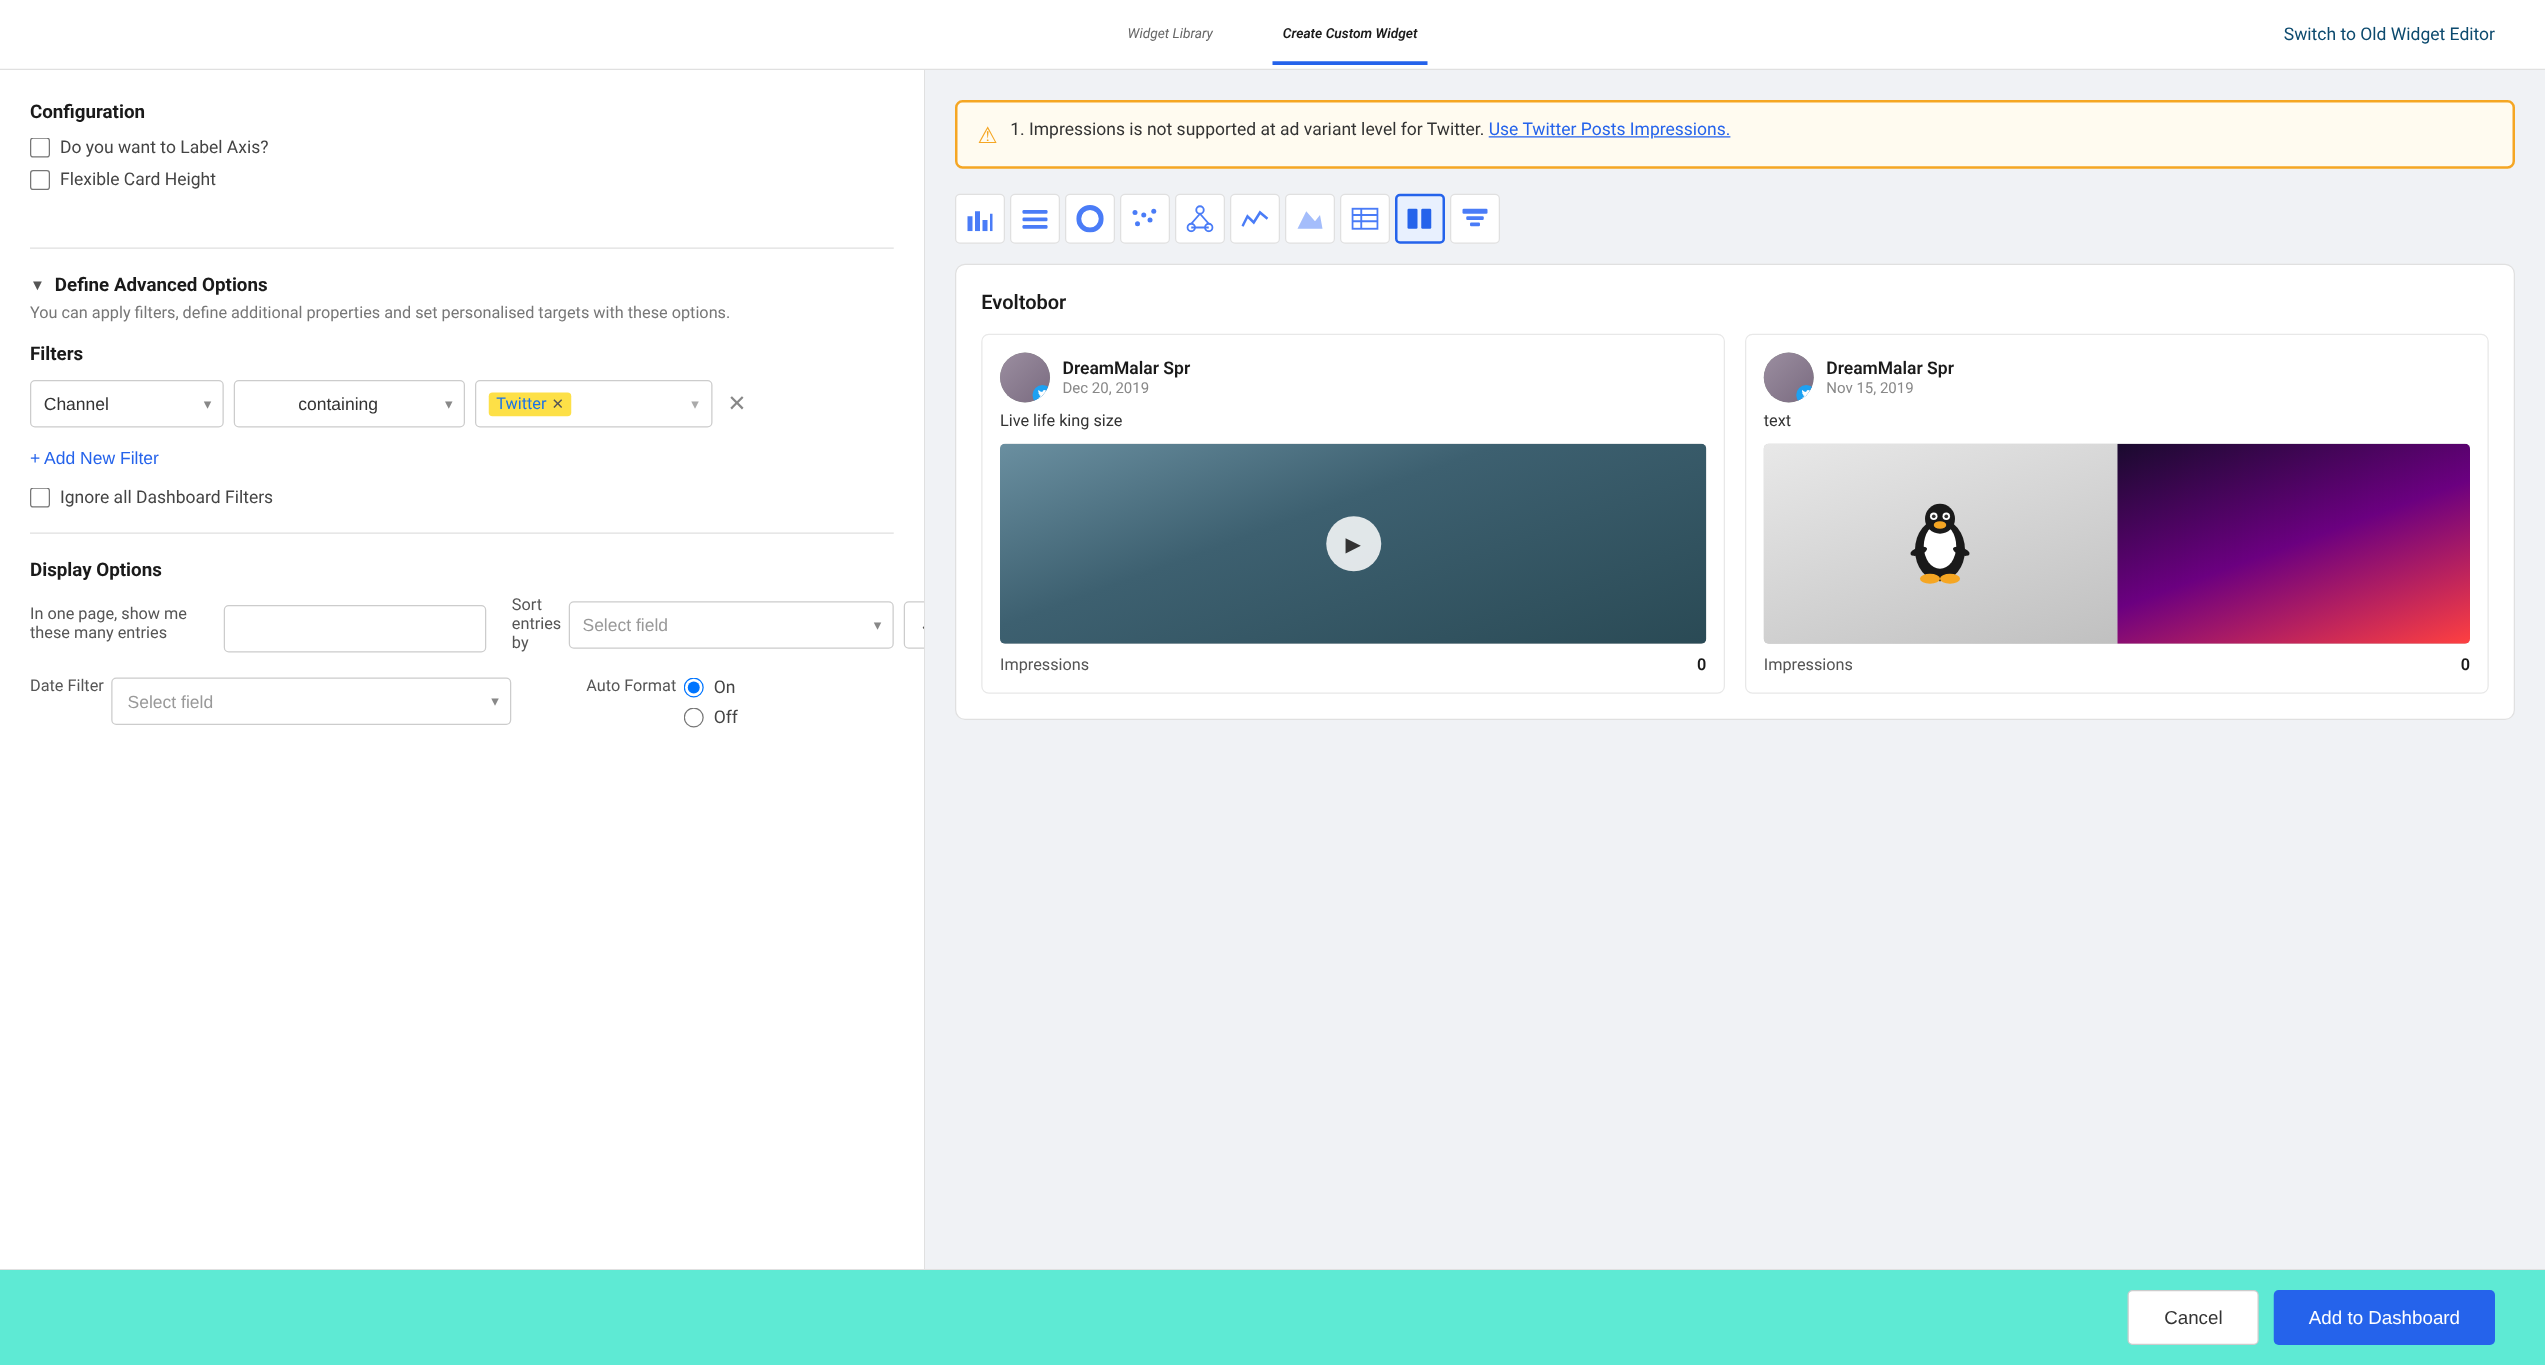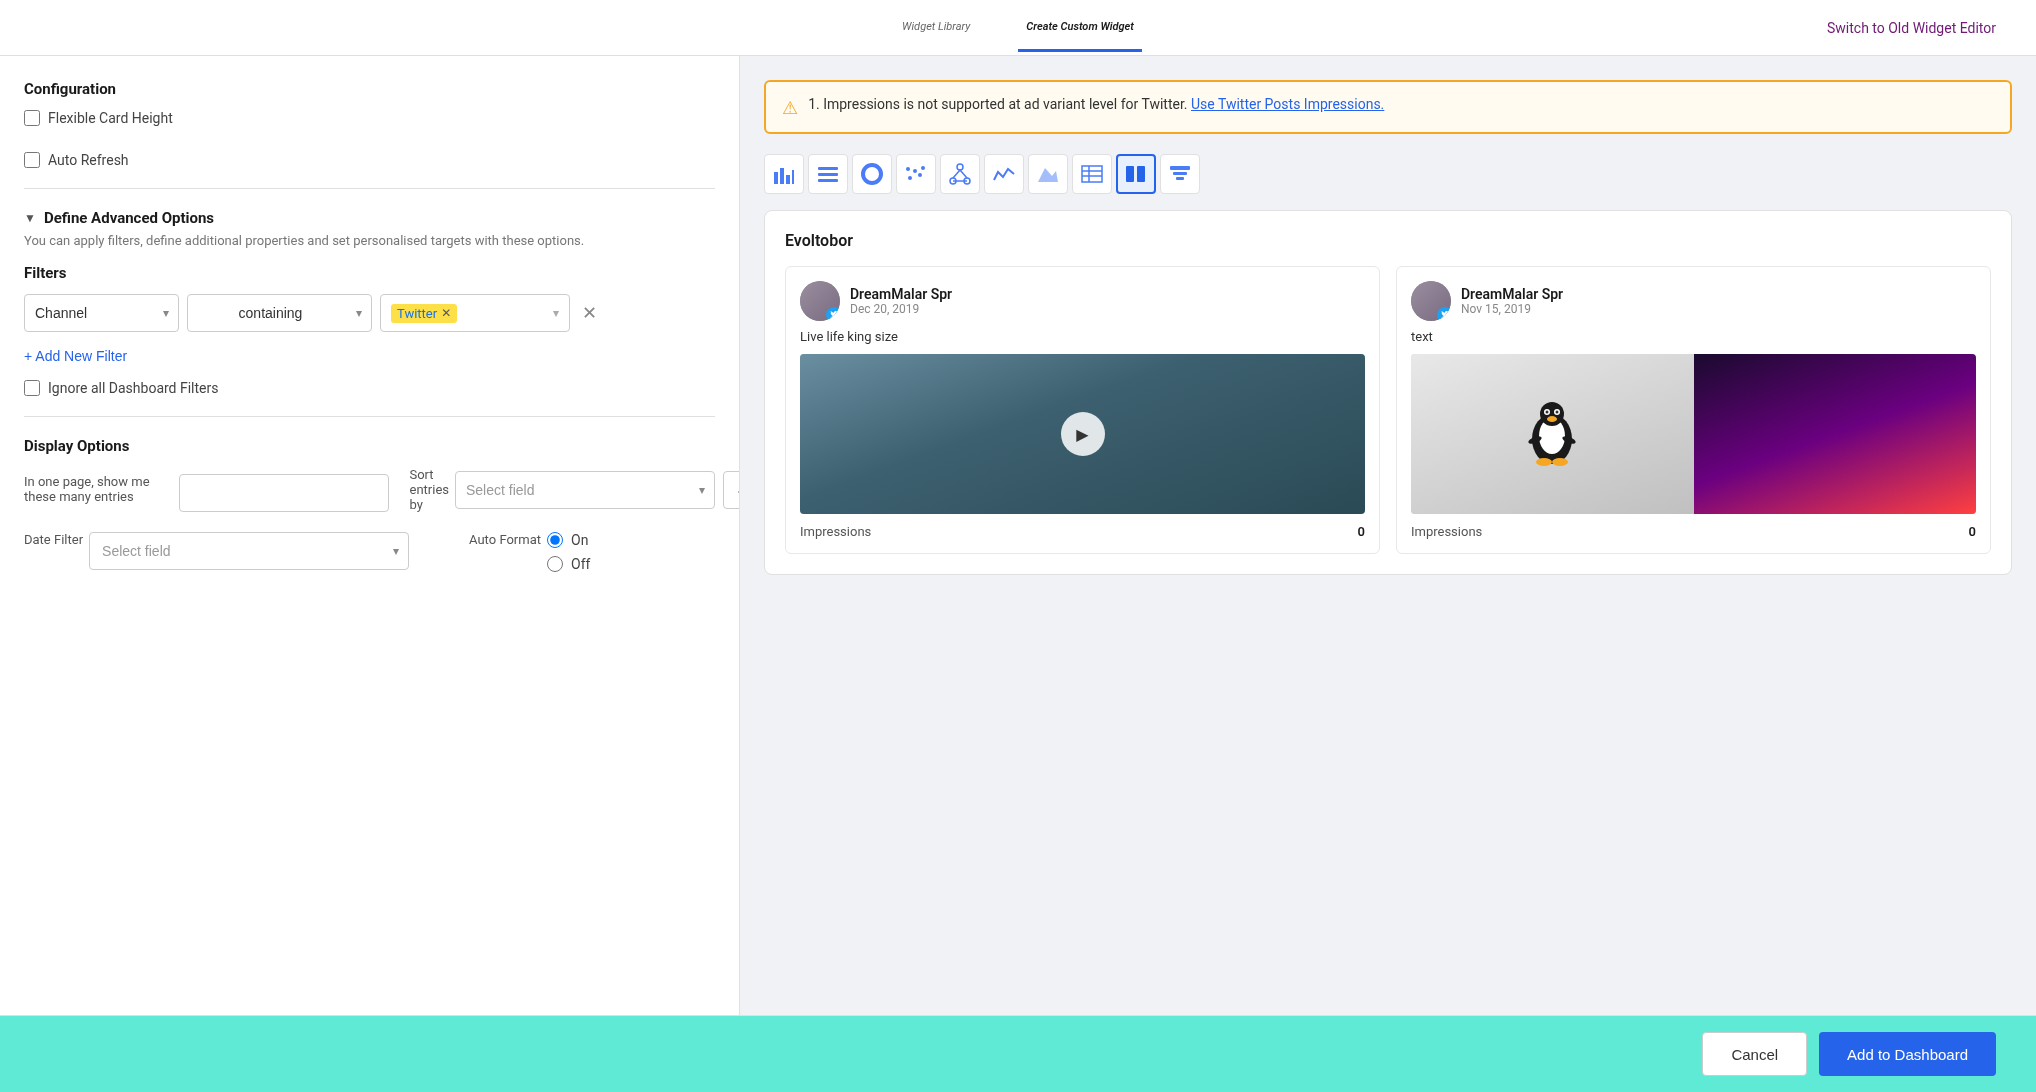--- a/index.html
+++ b/index.html
@@ -3,21 +3,21 @@
   <meta charset="utf-8">
   <style>
     * { box-sizing: border-box; margin: 0; padding: 0; }
     body { font-family: -apple-system, BlinkMacSystemFont, 'Segoe UI', Roboto, sans-serif; font-size: 14px; color: #333; background: #f5f5f5; height: 1092px; width: 2036px; overflow: hidden; }
 
     
     .top-nav { background: #fff; border-bottom: 1px solid #e0e0e0; display: flex; align-items: center; justify-content: center; padding: 0 40px; height: 56px; position: relative; }
     .top-nav-tabs { display: flex; gap: 40px; }
     .top-nav-tab { padding: 16px 8px; font-size: 11px; color: #666; cursor: pointer; border-bottom: 3px solid transparent; text-decoration: none; font-style: italic; }
     .top-nav-tab.active { color: #1a1a1a; border-bottom: 3px solid #2563eb; font-weight: 600; }
-    .switch-link { position: absolute; right: 40px; color: #701a75; font-size: 14px; cursor: pointer; }
+    .switch-link { position: absolute; right: 40px; color: #0c4a6e; font-size: 14px; cursor: pointer; }
 
     
     .main-layout { display: flex; height: calc(1092px - 56px); }
 
     
     .left-panel { width: 740px; background: #fff; border-right: 1px solid #e0e0e0; overflow-y: auto; padding: 24px; }
 
     
     .right-panel { flex: 1; background: #f0f2f5; padding: 24px; overflow-y: auto; }
 
@@ -117,28 +117,28 @@
   </div>
   <span class="switch-link">Switch to Old Widget Editor</span>
 </div>
 
 <div class="main-layout">
 
   <div class="left-panel">
 
     <div class="section-title">Configuration</div>
     <div class="checkbox-row">
+      <input type="checkbox" id="labelAxis" style="">
+      <label for="labelAxis">Do you want to Label Axis?</label>
+    </div>
+    <div class="checkbox-row">
       <input type="checkbox" id="flexCard" style="">
       <label for="flexCard">Flexible Card Height</label>
     </div>
     <div style="height:16px;"></div>
-    <div class="checkbox-row">
-      <input type="checkbox" id="autoRefresh" style="">
-      <label for="autoRefresh">Auto Refresh</label>
-    </div>
 
     <hr class="section-divider">
 
     <div class="advanced-header">
       <span class="chevron-icon">▼</span>
       <span class="section-title" style="margin-bottom:0">Define Advanced Options</span>
     </div>
     <p class="advanced-desc">You can apply filters, define additional properties and set personalised targets with these options.</p>
 
     <div class="filters-section">

